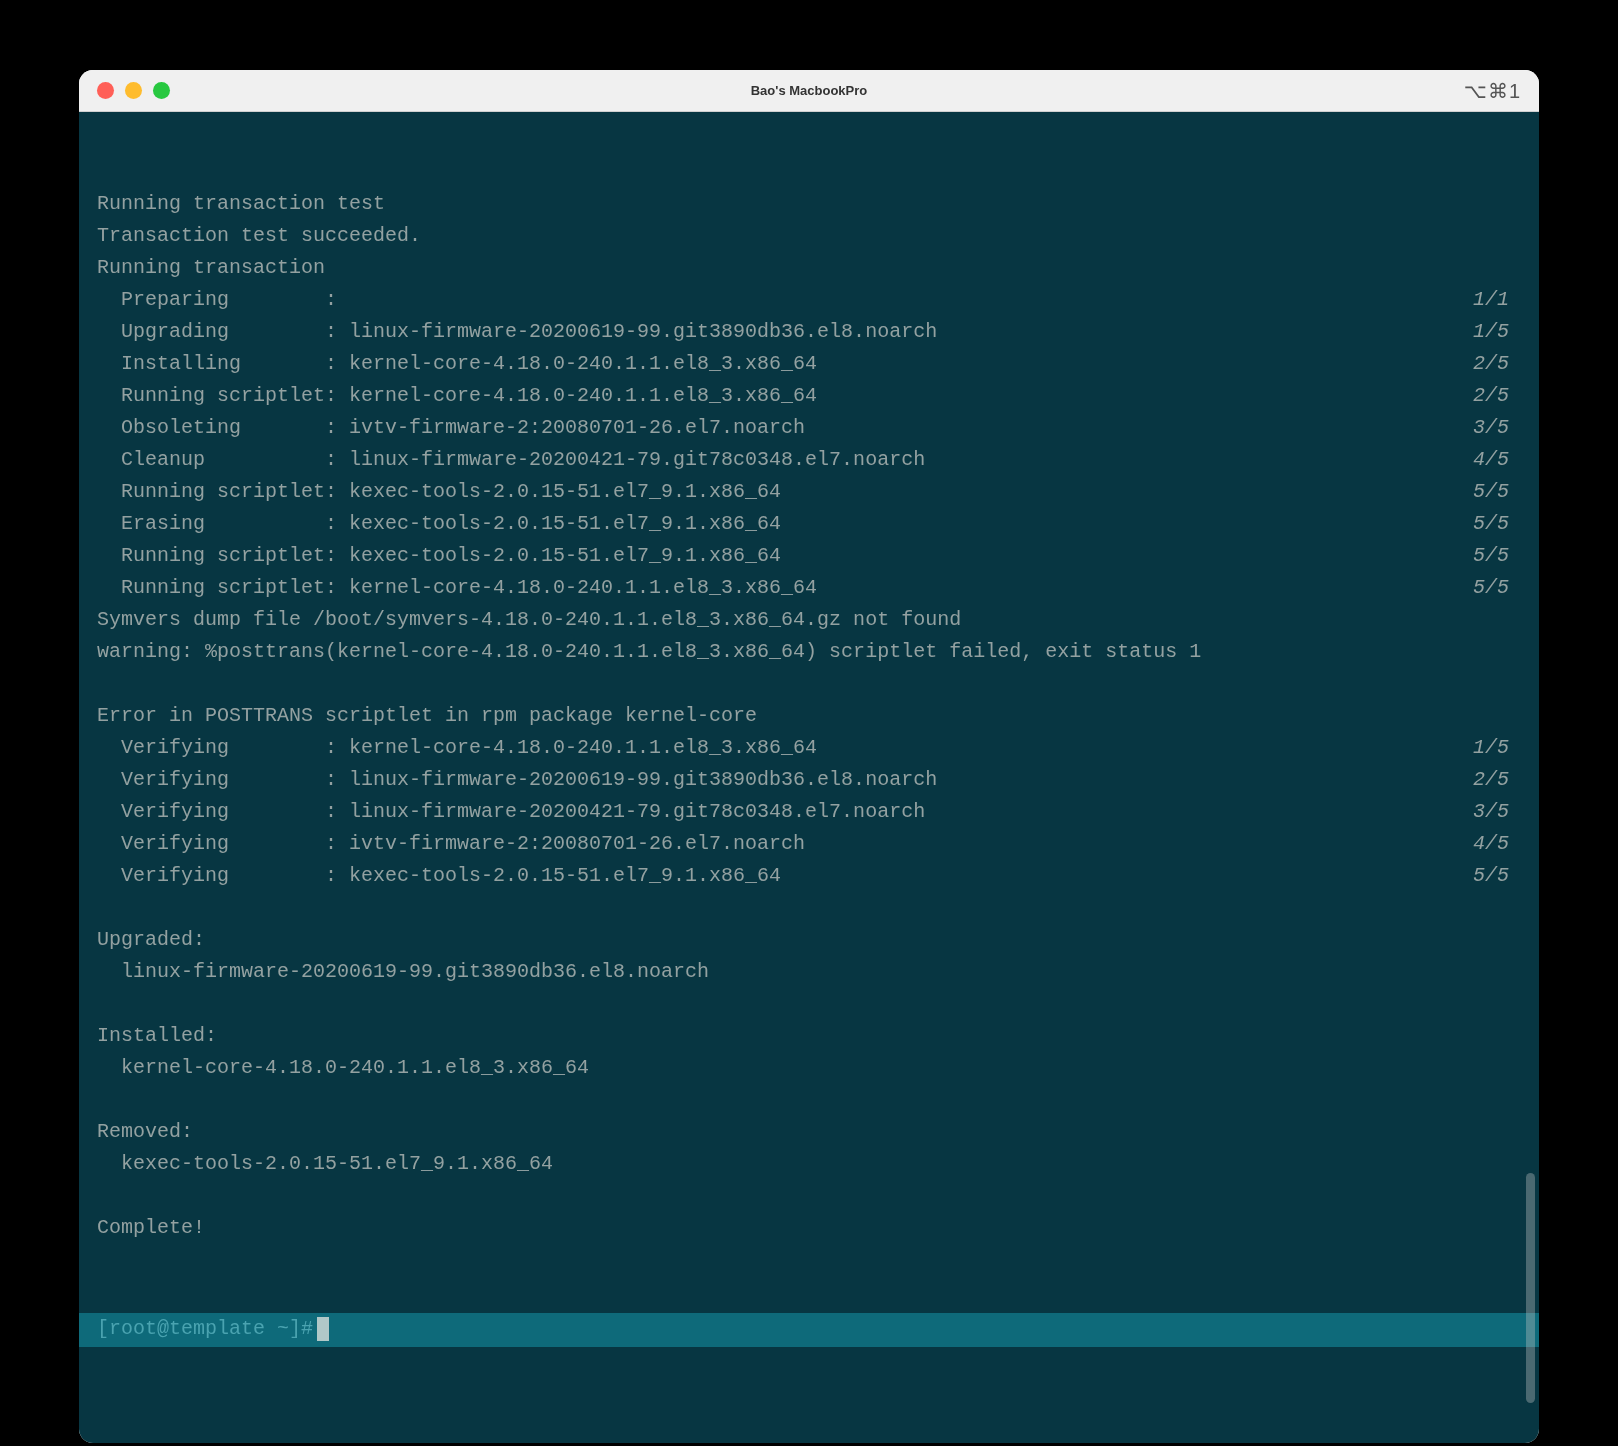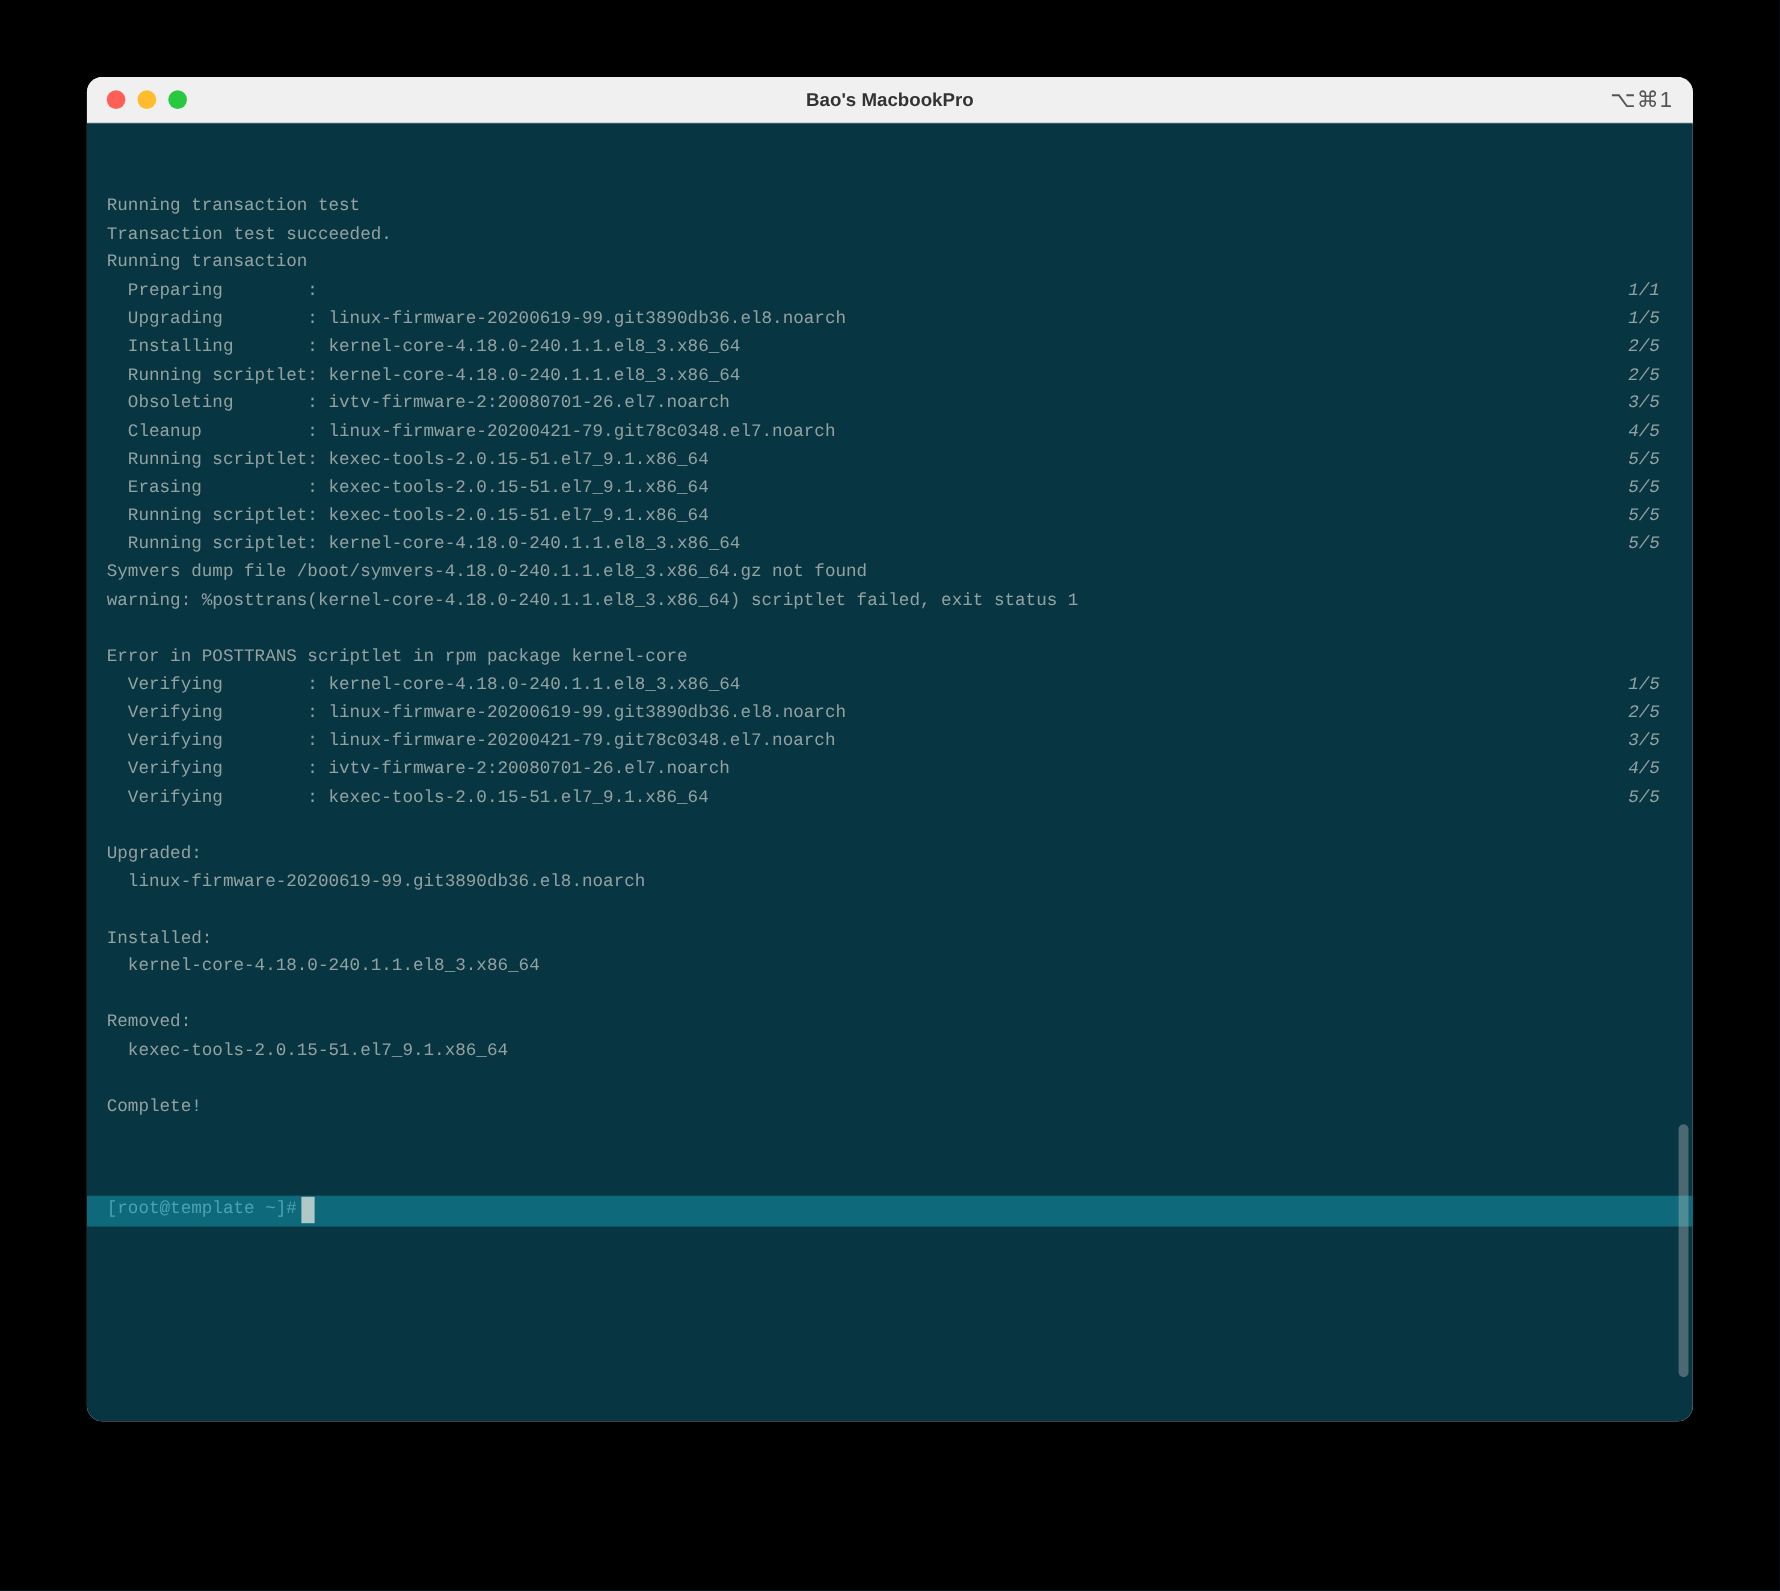--- a/index.html
+++ b/index.html
@@ -39,52 +39,52 @@
       border-radius: 50%;
     }
     .light.red { background: #ff5f57; }
     .light.yellow { background: #febc2e; }
     .light.green { background: #28c840; }
     .window-title {
       position: absolute;
       left: 0; right: 0;
       text-align: center;
       font-family: -apple-system, BlinkMacSystemFont, 'Segoe UI', sans-serif;
-      font-size: 17px;
+      font-size: 13px;
       font-weight: 600;
       color: #333;
       pointer-events: none;
     }
     .window-shortcut {
       position: absolute;
       right: 18px;
       font-family: -apple-system, BlinkMacSystemFont, sans-serif;
       font-size: 20px;
       color: #555;
       letter-spacing: 1px;
     }
     .terminal {
       background: #073642;
       color: #93a1a1;
-      font-size: 16px;
+      font-size: 20px;
       line-height: 1.6;
       padding: 12px 18px 18px 18px;
       min-height: 1180px;
       white-space: pre;
       position: relative;
     }
     .line {
       display: flex;
       justify-content: space-between;
     }
     .line-left { white-space: pre; }
     .line-right { white-space: pre; padding-right: 12px; font-style: italic; }
     .prompt-line {
       background: #0e6a7a;
-      margin: 16px -18px -18px -18px;
+      margin: 5px -18px -18px -18px;
       padding: 0 18px 2px 18px;
       color: #93a1a1;
       display: flex;
       align-items: center;
     }
     .prompt-text { color: #4aa3b0; }
     .cursor {
       display: inline-block;
       width: 12px;
       height: 24px;

